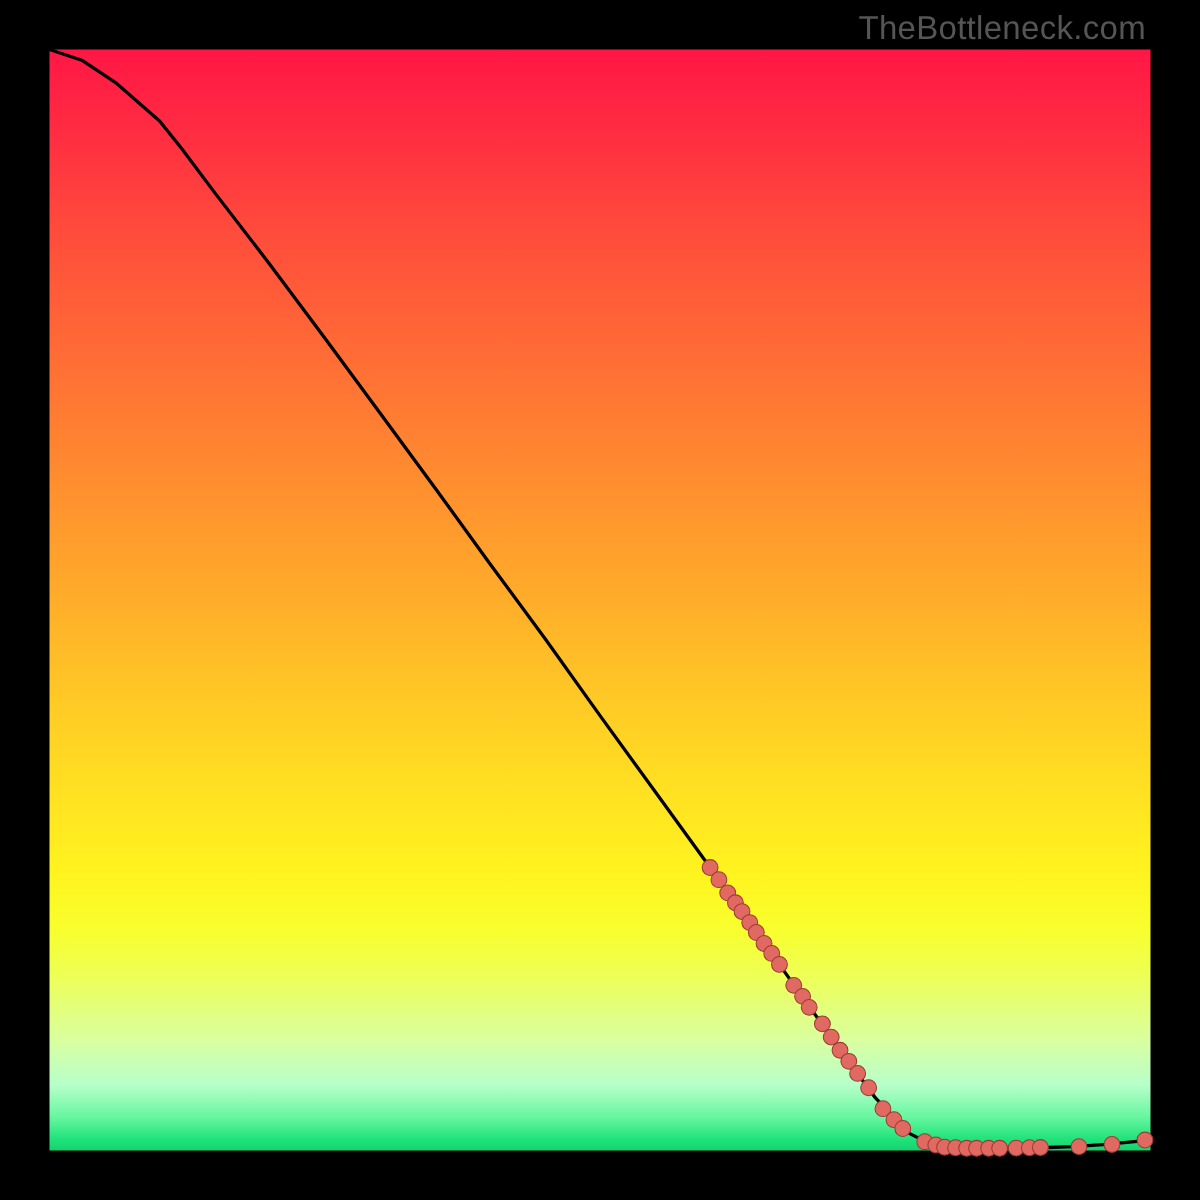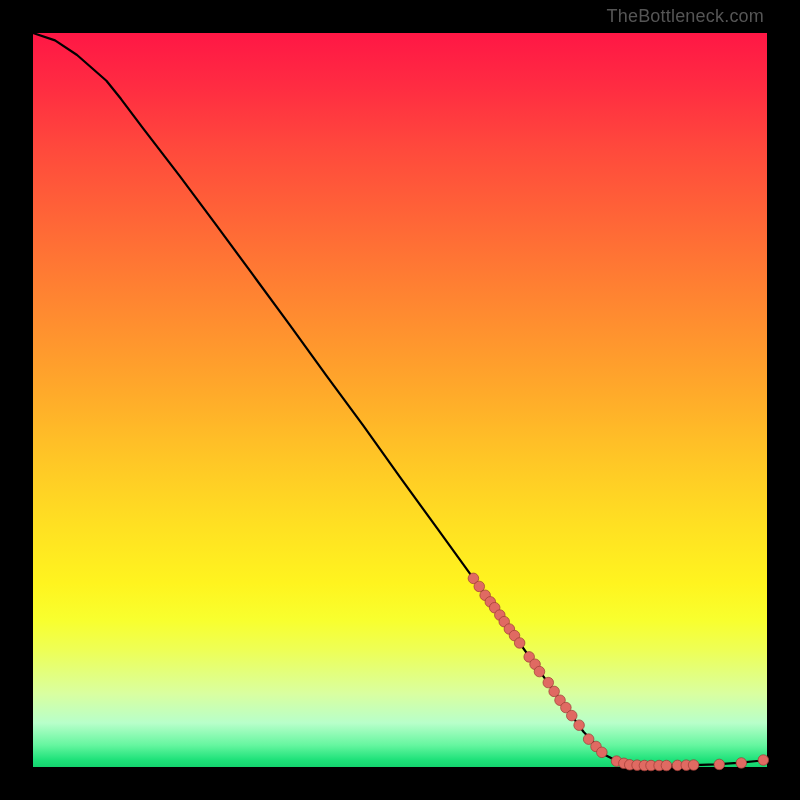--- a/index.html
+++ b/index.html
@@ -41,21 +41,21 @@
       #66f6a0 97%,
       #1fe27a 99%,
       #14d36e 100%
     );
   }
   .watermark {
     position: absolute;
     top: 6px;
     right: 36px;
     color: #555;
-    font-size: 18px;
+    font-size: 22px;
     font-weight: 400;
     letter-spacing: 0.2px;
   }
   svg.overlay {
     position: absolute;
     left: 33px;
     top: 33px;
     width: 734px;
     height: 734px;
     overflow: visible;

